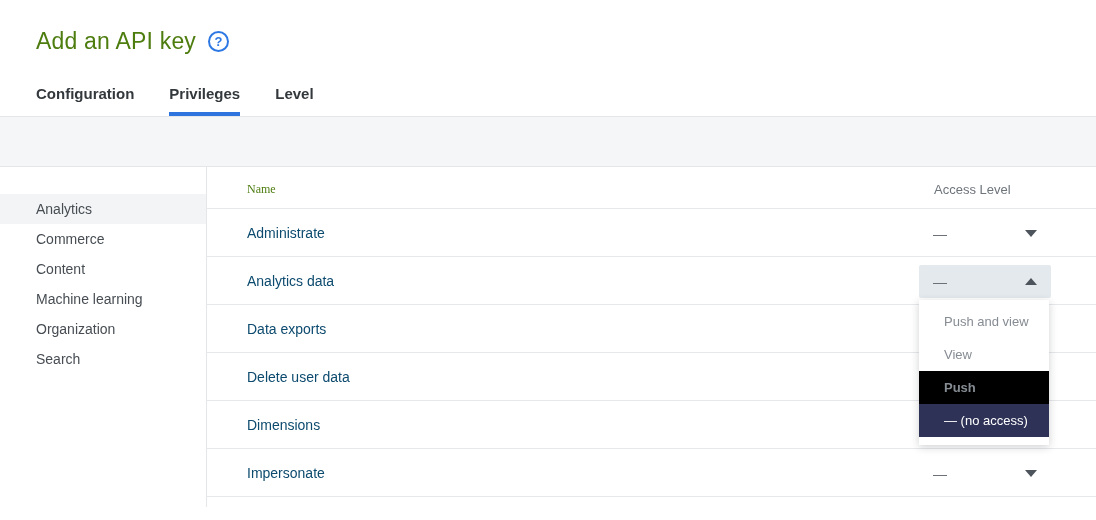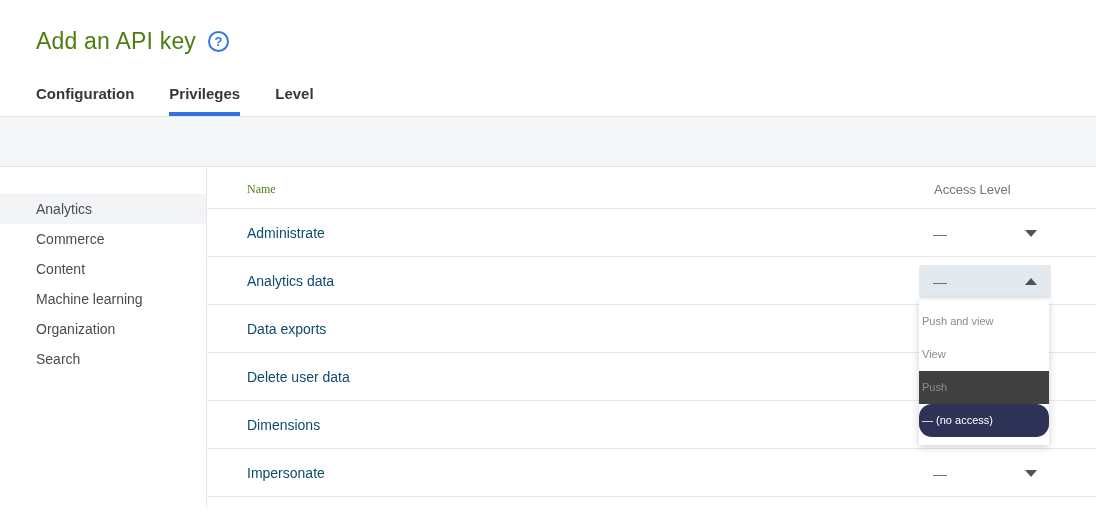--- a/index.html
+++ b/index.html
@@ -131,28 +131,28 @@
     left: 712px; top: 133px;
     width: 130px;
     background: #ffffff;
     box-shadow: 0 2px 8px rgba(40,45,60,0.22);
     padding: 5px 0 8px 0;
     z-index: 10;
   }
   .dropdown-option {
     height: 33px;
     line-height: 33px;
-    padding-left: 3px;
-    font-size: 11px;
+    padding-left: 25px;
+    font-size: 13px;
     color: #868c93;
     cursor: pointer;
     white-space: nowrap;
   }
-  .dropdown-option.highlighted { background: #404040; }
-  .dropdown-option.selected { background: #2e3256; color: #ffffff; border-radius: 13px; }
+  .dropdown-option.highlighted { background: #000000; font-weight: bold; }
+  .dropdown-option.selected { background: #2e3256; color: #ffffff; }
 </style>
 </head>
 <body>
 
 <div class="page-header">
   <span class="page-title">Add an API key</span>
   <span class="help-icon">?</span>
 </div>
 
 <div class="tab-bar">

